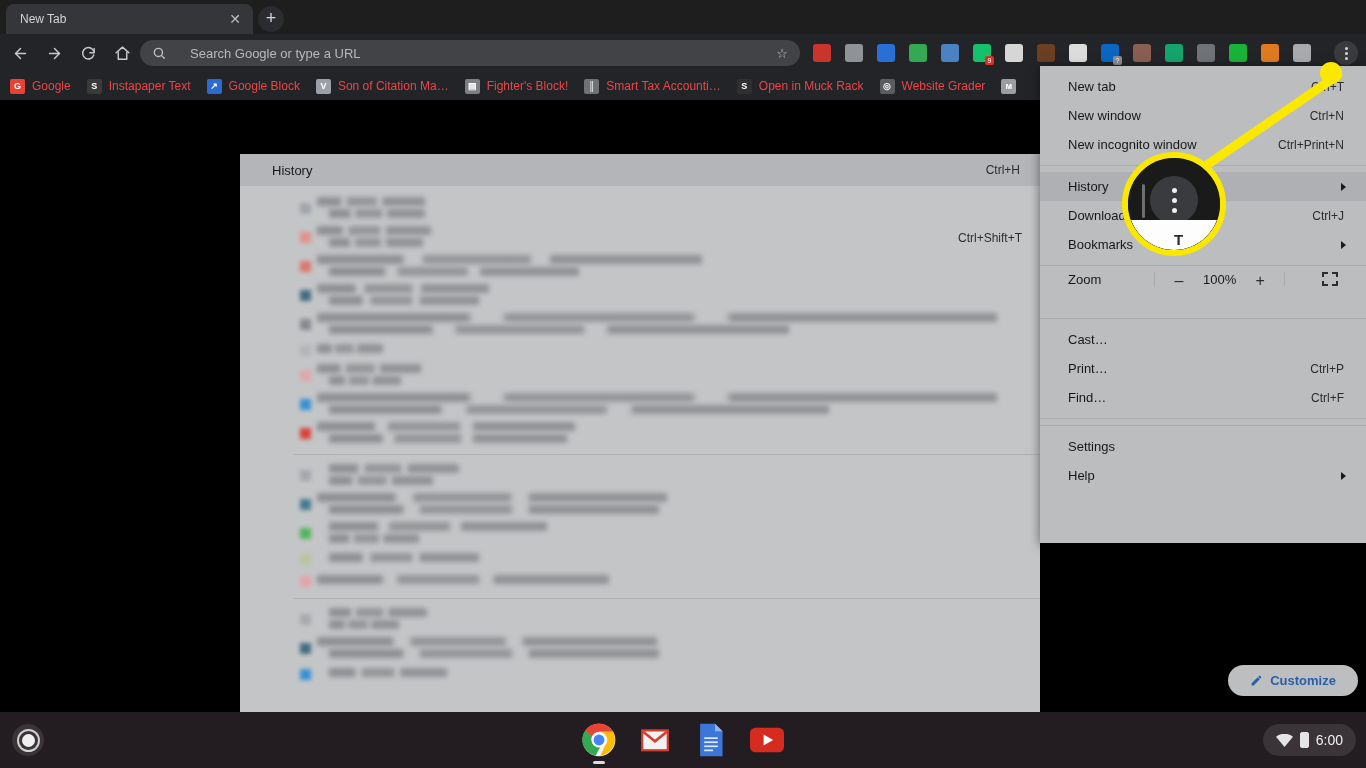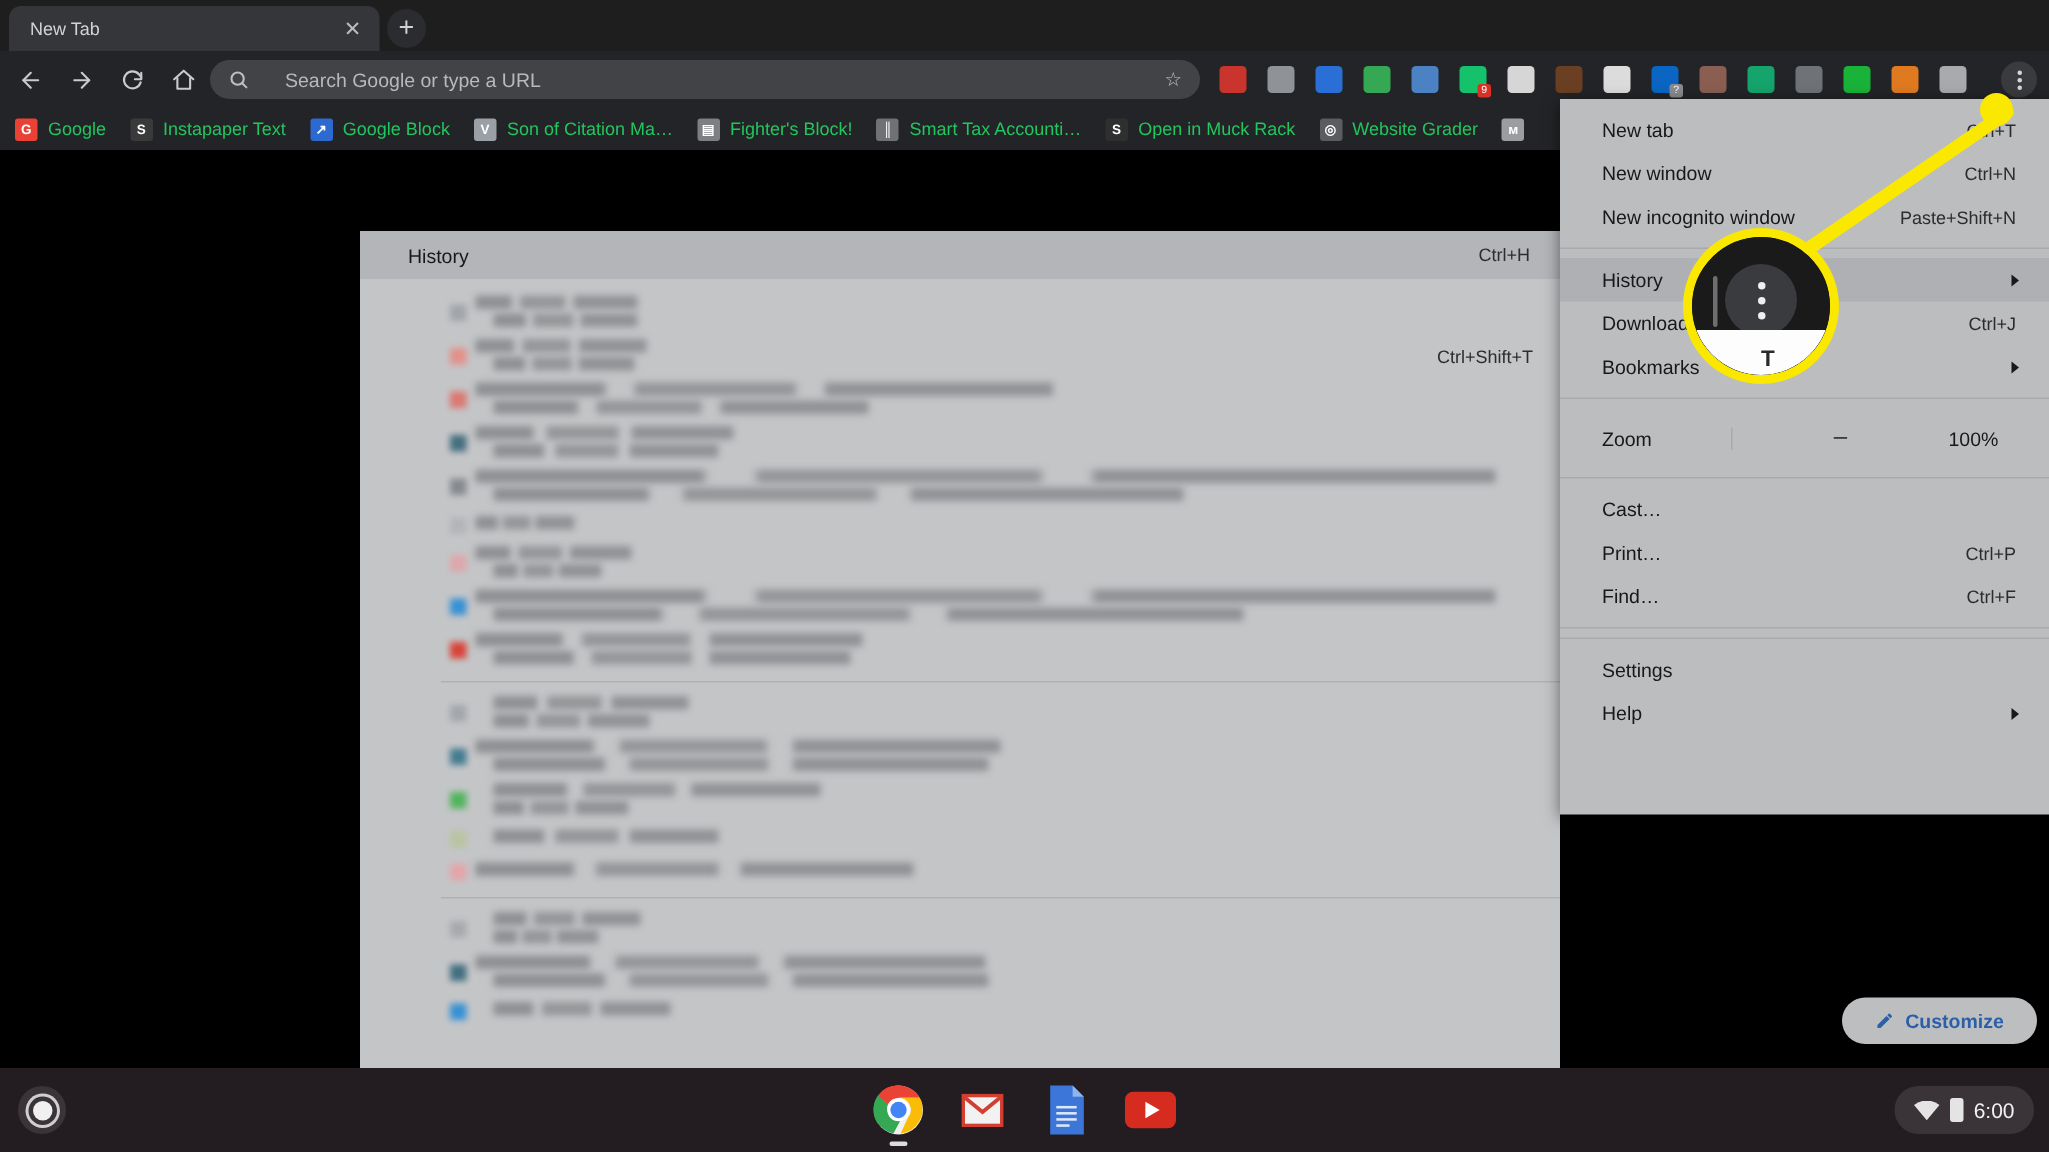--- a/index.html
+++ b/index.html
@@ -146,21 +146,21 @@
   }
   .bm-ico {
     width: 15px; height: 15px;
     margin-right: 7px;
     border-radius: 2px;
     flex: 0 0 auto;
     display: flex; align-items: center; justify-content: center;
     font-size: 9px; color: #fff; font-weight: bold;
   }
   .bm-label {
-    color: #22c55e; font-size: 12px;
+    color: #ef4444; font-size: 12px;
     white-space: nowrap;
   }
 
   
   .page {
     position: absolute;
     left: 0; top: 100px;
     width: 1366px; height: 612px;
     background: #000;
   }
@@ -247,21 +247,21 @@
     border-bottom: 4px solid transparent;
   }
   .menu-sep {
     height: 1px; background: #a9aaad;
     margin: 6px 0;
   }
 
   
   .zoom-row {
     height: 40px;
-    display: flex; align-items: center; gap: 48px;
+    display: flex; align-items: flex-start;
   }
   .zoom-label {
     flex: 0 0 115px;
     display: flex; align-items: center;
     padding-left: 28px;
     font-size: 13px; color: #17181a;
     border-right: 1px solid #a9aaad;
   }
   .zoom-minus, .zoom-plus {
     flex: 0 0 48px;
@@ -693,21 +693,21 @@
       <div class="mi">
         <span class="mi-label">New tab</span>
         <span class="mi-accel">Ctrl+T</span>
       </div>
       <div class="mi">
         <span class="mi-label">New window</span>
         <span class="mi-accel">Ctrl+N</span>
       </div>
       <div class="mi">
         <span class="mi-label">New incognito window</span>
-        <span class="mi-accel">Paste+Shift+N</span>
+        <span class="mi-accel">Ctrl+Print+N</span>
       </div>
       <div class="menu-sep"></div>
       <div class="mi hl">
         <span class="mi-label">History</span>
         <span class="mi-arrow"></span>
       </div>
       <div class="mi">
         <span class="mi-label">Downloads</span>
         <span class="mi-accel">Ctrl+J</span>
       </div>

